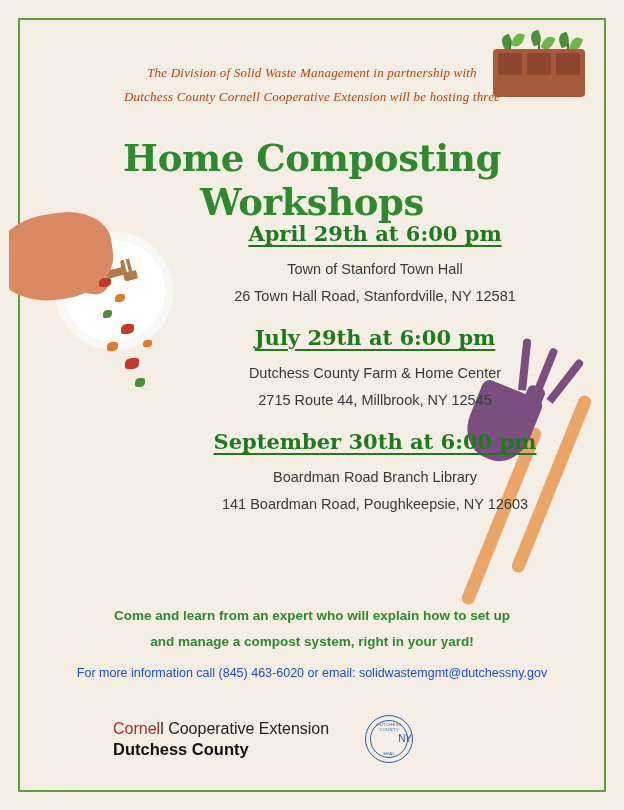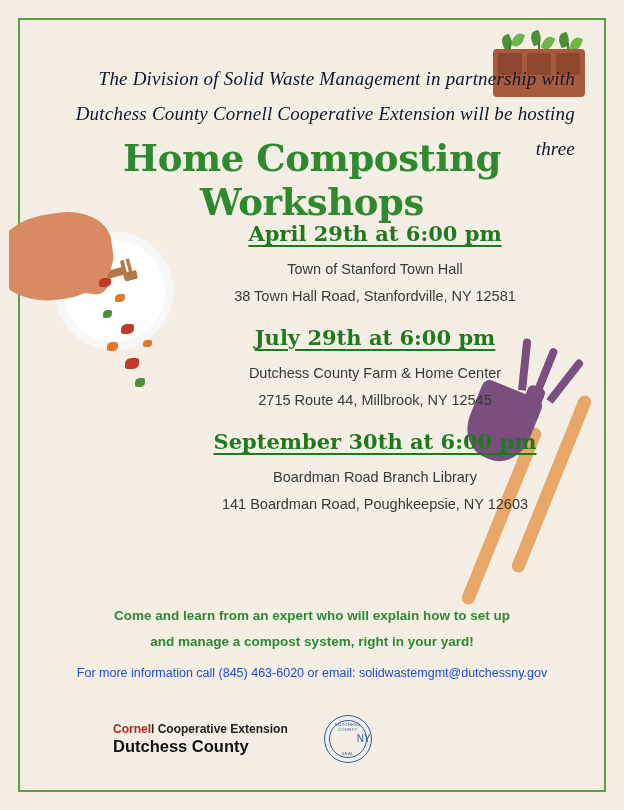--- a/index.html
+++ b/index.html
@@ -177,25 +177,25 @@
     background: #7a4e7e;
     border-radius: 8px 8px 46% 46%;
     transform: rotate(22deg);
   }
 
   
   .intro {
     position: absolute;
     left: 0; right: 0;
     top: 52px;
-    text-align: right;
+    text-align: center;
     font-family: "Liberation Serif", serif;
     font-style: italic;
-    font-size: 19px;
-    color: #0f172a;
+    font-size: 13px;
+    color: #c2410c;
     line-height: 1.85;
     letter-spacing: 0.2px;
   }
   .intro div { padding: 0 40px; }
 
   .title {
     position: absolute;
     left: 0; right: 0;
     top: 127px;
     text-align: center;
@@ -261,22 +261,22 @@
     left: 104px;
     top: 706px;
     display: flex;
     align-items: center;
   }
   .brand {
     font-family: "Liberation Sans", sans-serif;
     line-height: 1.22;
   }
   .brand-line1 {
-    font-size: 12px;
-    font-weight: bold;
+    font-size: 16px;
+    font-weight: normal;
     color: #b3281e;
   }
   .brand-line1 .dark { color: #222222; }
   .brand-line2 {
     font-size: 16.5px;
     font-weight: bold;
     color: #111111;
   }
   .seal {
     margin-left: 36px;
@@ -364,21 +364,21 @@
     <div>Dutchess County Cornell Cooperative Extension will be hosting three</div>
   </div>
 
   <div class="title">Home Composting Workshops</div>
 
   <div class="sessions">
 
     <div class="session">
       <div class="session-date">April 29th at 6:00 pm</div>
       <div class="session-venue">Town of Stanford Town Hall</div>
-      <div class="session-address">38 Town Hall Road, Stanfordville, NY 12581</div>
+      <div class="session-address">26 Town Hall Road, Stanfordville, NY 12581</div>
     </div>
 
     <div class="session">
       <div class="session-date">July 29th at 6:00 pm</div>
       <div class="session-venue">Dutchess County Farm &amp; Home Center</div>
       <div class="session-address">2715 Route 44, Millbrook, NY 12545</div>
     </div>
 
     <div class="session">
       <div class="session-date">September 30th at 6:00 pm</div>

